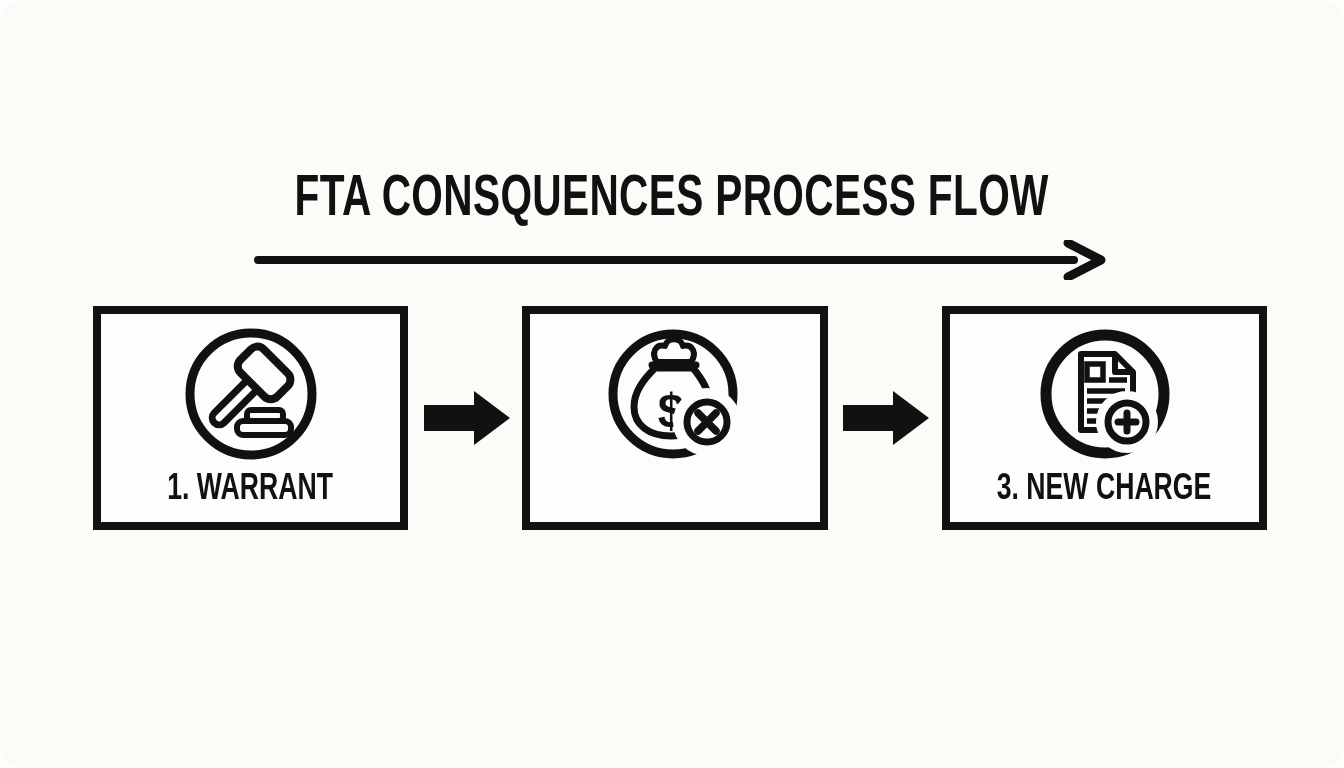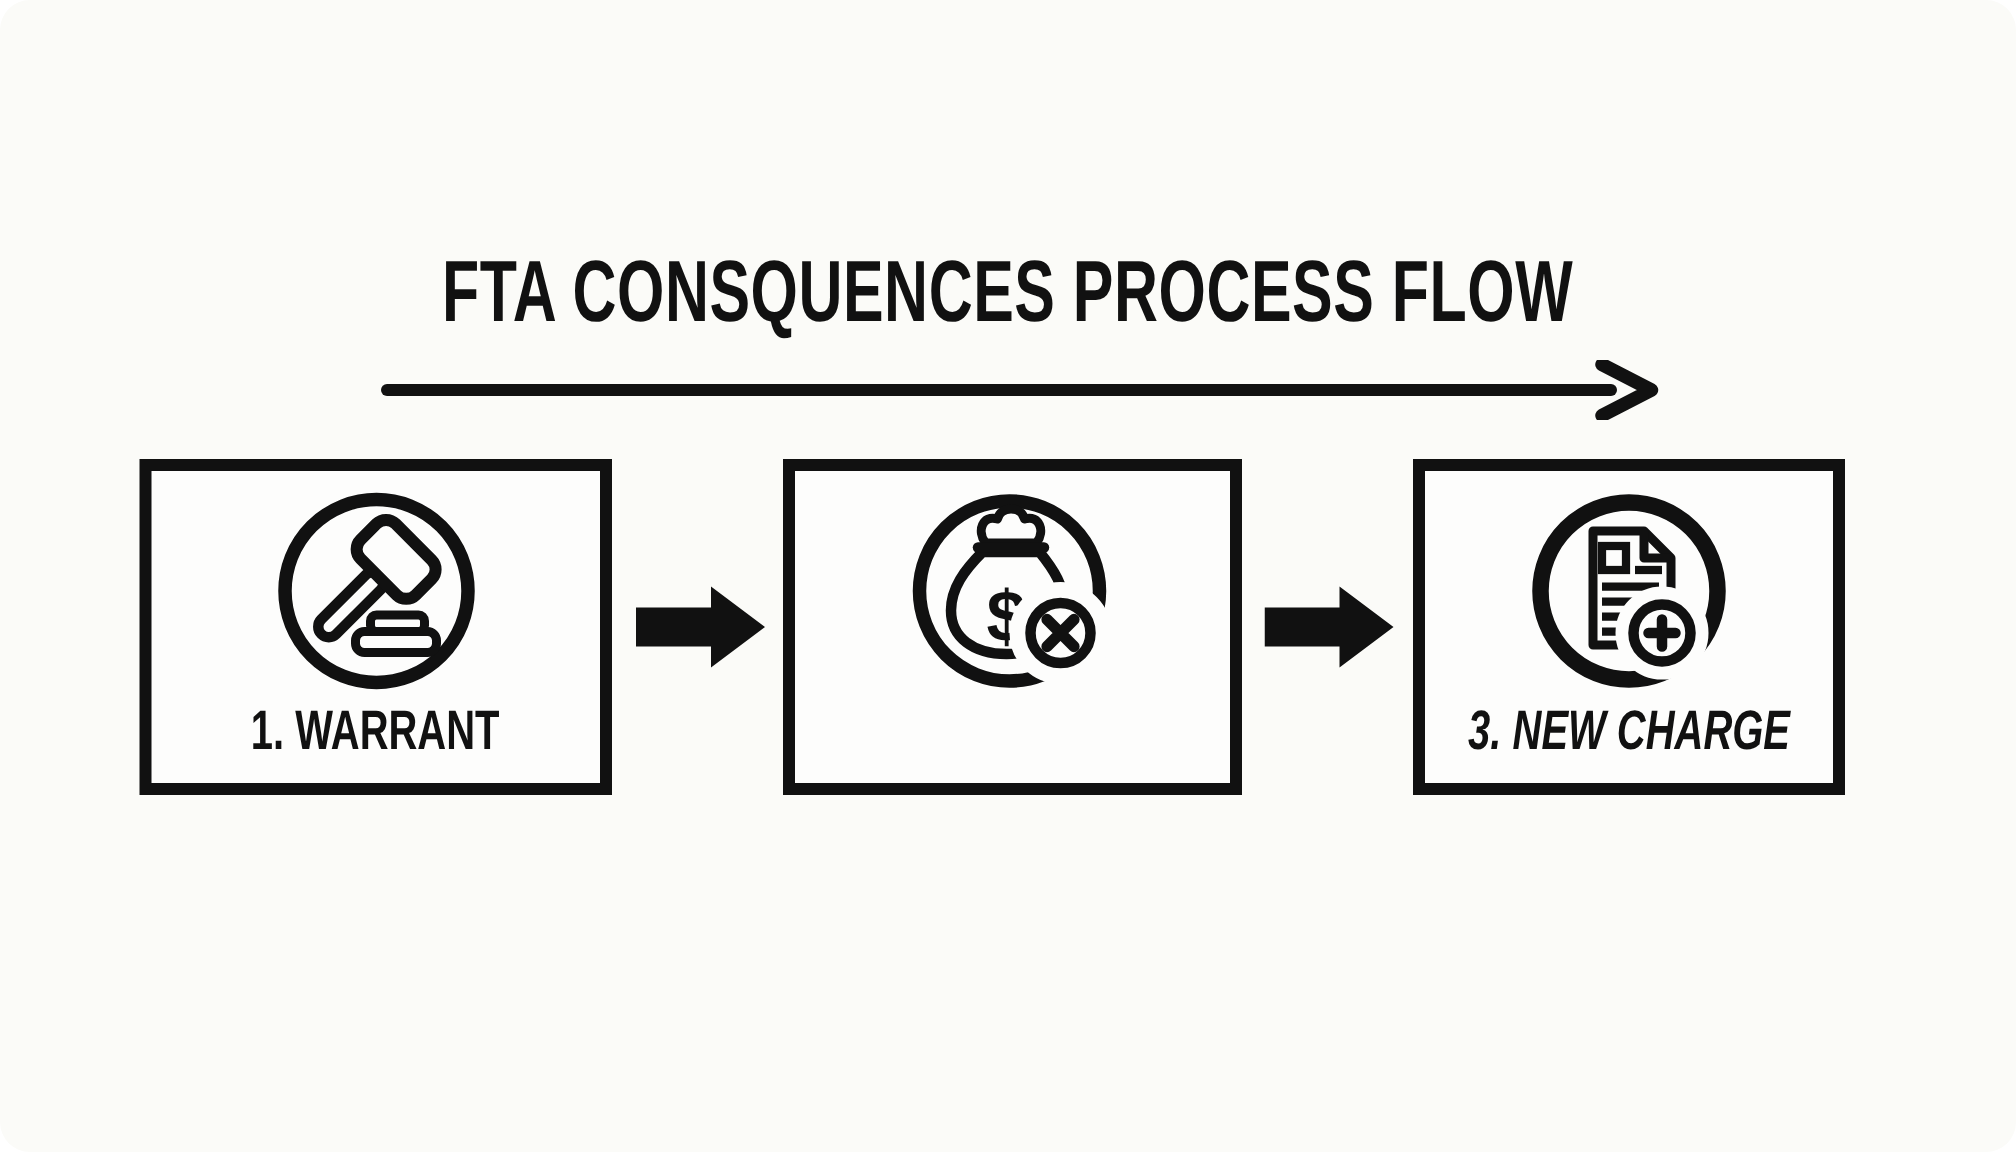--- a/index.html
+++ b/index.html
@@ -35,21 +35,21 @@
     position:absolute;left:252px;top:240px;
   }
   .step-box{
     position:absolute;top:306px;height:224px;
     border:8px solid var(--ink);
     background:var(--box_fill);
     display:flex;flex-direction:column;align-items:center;
   }
   .box-1{left:93px;width:315px;}
   .box-2{left:522px;width:306px;}
-  .box-3{left:942px;width:288px;font-style:italic;}
+  .box-3{left:942px;width:325px;}
   .icon-wrap{margin-top:10px;height:140px;display:flex;align-items:center;justify-content:center;}
   .step-label{margin-top:4px;line-height:1;text-align:center;}
   .step-label span{
     display:inline-block;
     font-weight:bold;
     font-size:37px;
     white-space:nowrap;
     transform:scaleX(0.72);
     transform-origin:center;
   }

